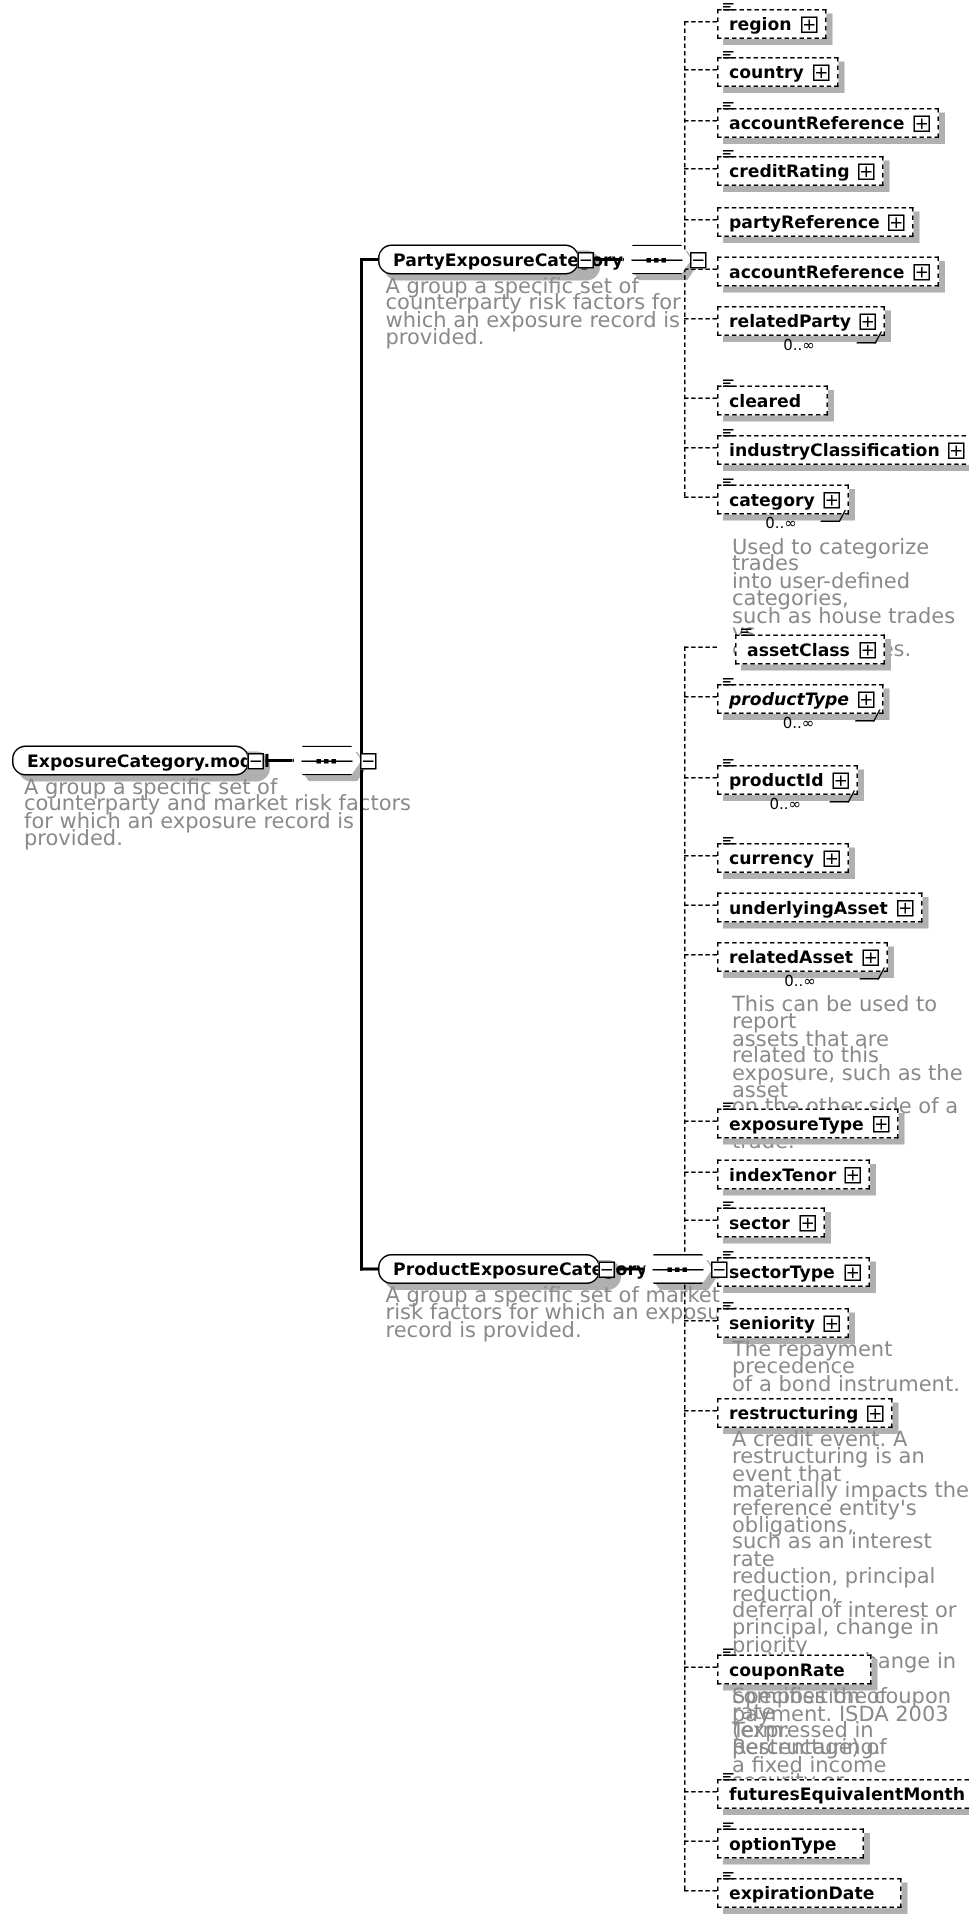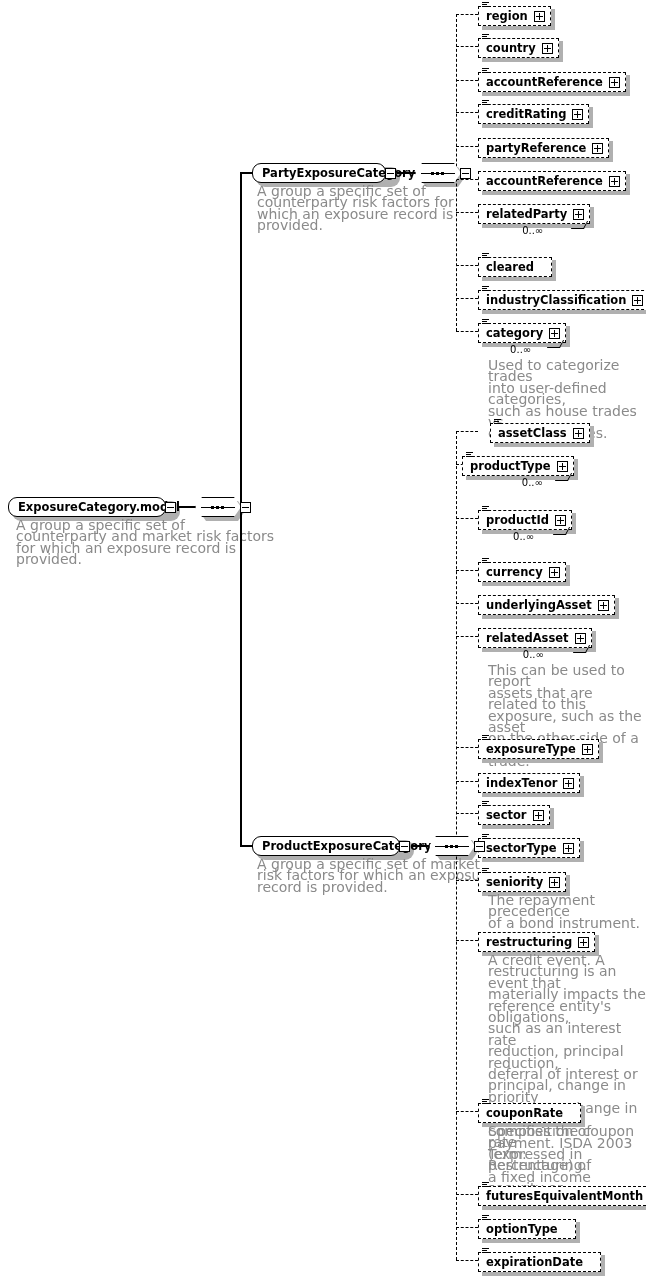--- a/index.html
+++ b/index.html
@@ -262,21 +262,21 @@
     <div class="hdash" style="left: 472px; top: 172px;"></div>
     <div class="el" style="left: 478px; top: 422px; margin-left: 12px;"><div class="ebox">
         <span class="elabel">assetClass</span>
         <div class="plus"></div>
       </div><div class="shadow"></div><div class="attr">
         <i></i>
         <i></i>
         <i></i>
       </div></div>
     <div class="hdash" style="left: 456px; top: 431px; width: 22px;"></div>
-    <div class="el" style="left: 462px; top: 455px;"><div class="ebox">
+    <div class="el" style="left: 478px; top: 455px; font-style: italic;"><div class="ebox">
         <span class="elabel">productType</span>
         <div class="plus"></div>
       </div><div class="shadow"></div><div class="attr">
         <i></i>
         <i></i>
         <i></i>
       </div><div class="curl"></div></div>
     <div class="occ" style="left: 521.773px; top: 477px;">0..∞</div>
     <div class="hdash" style="left: 456px; top: 464px; width: 22px;"></div>
     <div class="el" style="left: 478px; top: 509px;"><div class="ebox">

